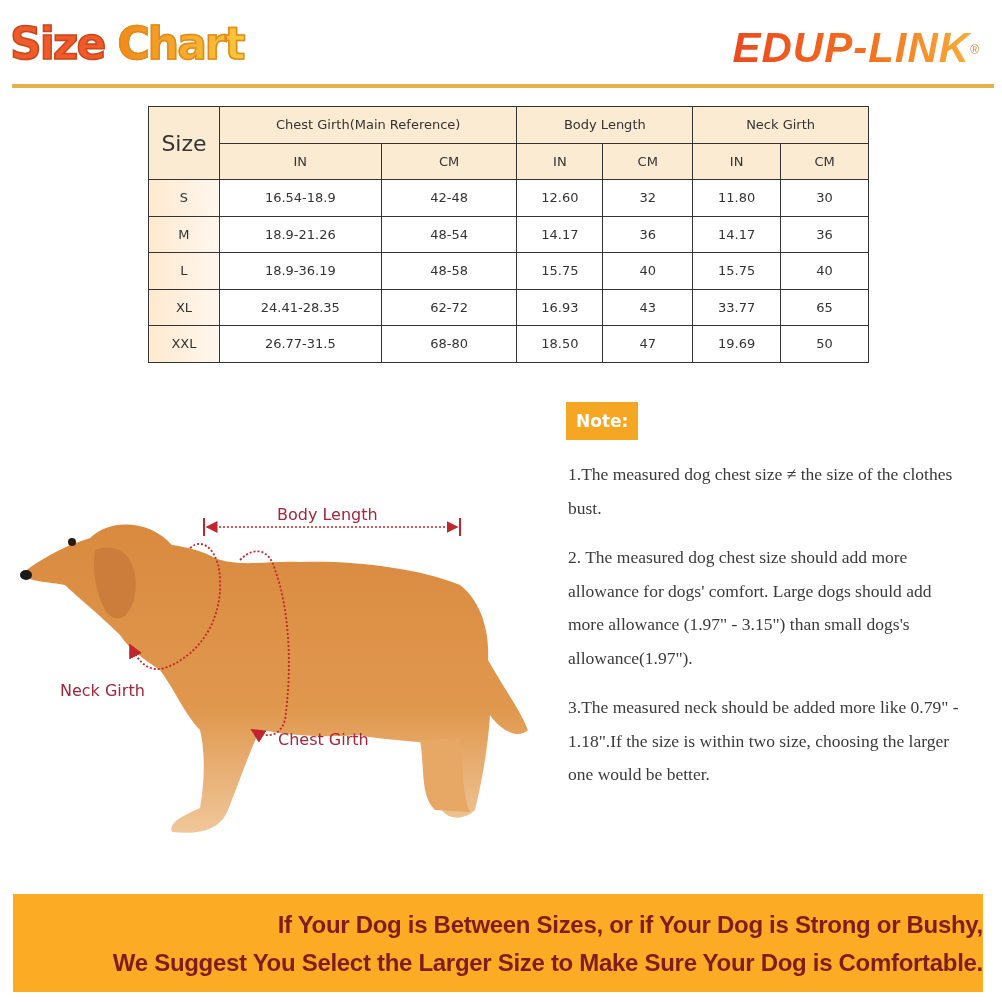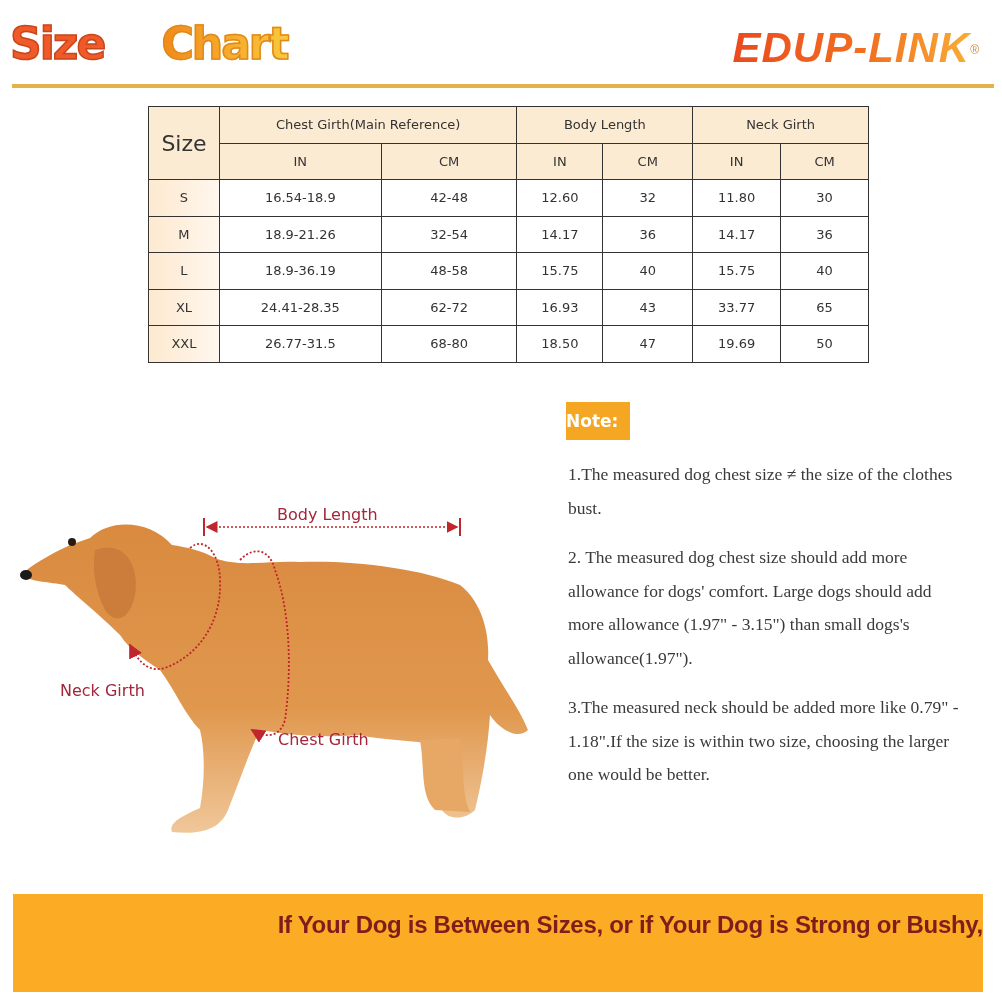--- a/index.html
+++ b/index.html
@@ -9,21 +9,21 @@
   
   .title {
     position: absolute; left: 10px; top: 16px;
     font-family: "DejaVu Sans", sans-serif; font-weight: bold; font-size: 44px;
     letter-spacing: -2px; line-height: 56px;
   }
   .title .w1 { color: #f05a28; -webkit-text-stroke: 1.5px #c8461c; }
   .title .w2 {
     color: #f9b233; -webkit-text-stroke: 1.5px #e08a1e;
     background: linear-gradient(90deg, #f28a1a, #f9c93c);
-    -webkit-background-clip: text; background-clip: text; margin-left: 44px; -webkit-text-fill-color: transparent;
+    -webkit-background-clip: text; background-clip: text; -webkit-text-fill-color: transparent;
   }
   .brand {
     position: absolute; right: 22px; top: 24px;
     font-family: "Liberation Sans", sans-serif; font-weight: bold; font-style: italic;
     font-size: 42px; letter-spacing: 1px; line-height: 48px;
     background: linear-gradient(90deg, #ea4a1f 0%, #f2701f 55%, #f9b23a 100%);
     -webkit-background-clip: text; background-clip: text; color: transparent;
   }
   .brand sup { font-size: 12px; color: #d38a3a; -webkit-text-fill-color: #d38a3a; font-style: normal; font-weight: normal; vertical-align: top; position: relative; top: 2px; }
   .header-rule { position: absolute; left: 12px; top: 84px; width: 982px; height: 4px; background: #e5b24a; }
@@ -47,23 +47,23 @@
 
   
   .dog-area { position: absolute; left: 0; top: 490px; width: 545px; height: 360px; }
   .dog-area svg { width: 100%; height: 100%; }
   .dog-label {
     position: absolute; color: #a3263a; font-family: "DejaVu Sans", sans-serif; font-size: 16px;
   }
 
   
   .note-badge {
-    position: absolute; left: 566px; top: 402px; width: 64px; height: 38px;
+    position: absolute; left: 566px; top: 402px; width: 72px; height: 38px;
     background: #f5a623; color: #fff; font-family: "DejaVu Sans", sans-serif; font-weight: bold;
-    font-size: 17px; line-height: 38px; 
+    font-size: 17px; line-height: 38px; padding-left: 10px;
   }
   .notes { position: absolute; left: 568px; top: 458px; width: 400px;
     font-family: Liberation Serif, serif; font-size: 17.5px; color: #3a3a3a; line-height: 33.5px; }
   .notes p { margin-bottom: 16px; }
 
   
   .banner {
     position: absolute; left: 13px; top: 894px; width: 970px; height: 98px;
     background: #fbab24; color: #7f1d1d; font-family: "Liberation Sans", sans-serif; font-weight: bold;
     font-size: 24px; line-height: 38px; padding: 12px 0 0 31px; letter-spacing: -0.3px; text-align: right;
@@ -104,21 +104,21 @@
       <td>16.54-18.9</td>
       <td>42-48</td>
       <td>12.60</td>
       <td>32</td>
       <td>11.80</td>
       <td>30</td>
     </tr>
     <tr>
       <td class="size-cell">M</td>
       <td>18.9-21.26</td>
-      <td>32-54</td>
+      <td>48-54</td>
       <td>14.17</td>
       <td>36</td>
       <td>14.17</td>
       <td>36</td>
     </tr>
     <tr>
       <td class="size-cell">L</td>
       <td>18.9-36.19</td>
       <td>48-58</td>
       <td>15.75</td>
@@ -187,13 +187,14 @@
 
 <div class="note-badge">Note:</div>
 <div class="notes">
   <p>1.The measured dog chest size ≠ the size of the clothes bust.</p>
   <p>2. The measured dog chest size should add more allowance for dogs' comfort. Large dogs should add more allowance (1.97" - 3.15")  than small dogs's allowance(1.97").</p>
   <p>3.The measured neck should be added more like 0.79" - 1.18".If the size is within two size, choosing the larger one would be better.</p>
 </div>
 
 <div class="banner">
   <div>If Your Dog is Between Sizes, or if Your Dog is Strong or Bushy,</div>
+  <div>We Suggest You Select the Larger Size to Make Sure Your Dog is Comfortable.</div>
 </div>
 
 </body></html>

